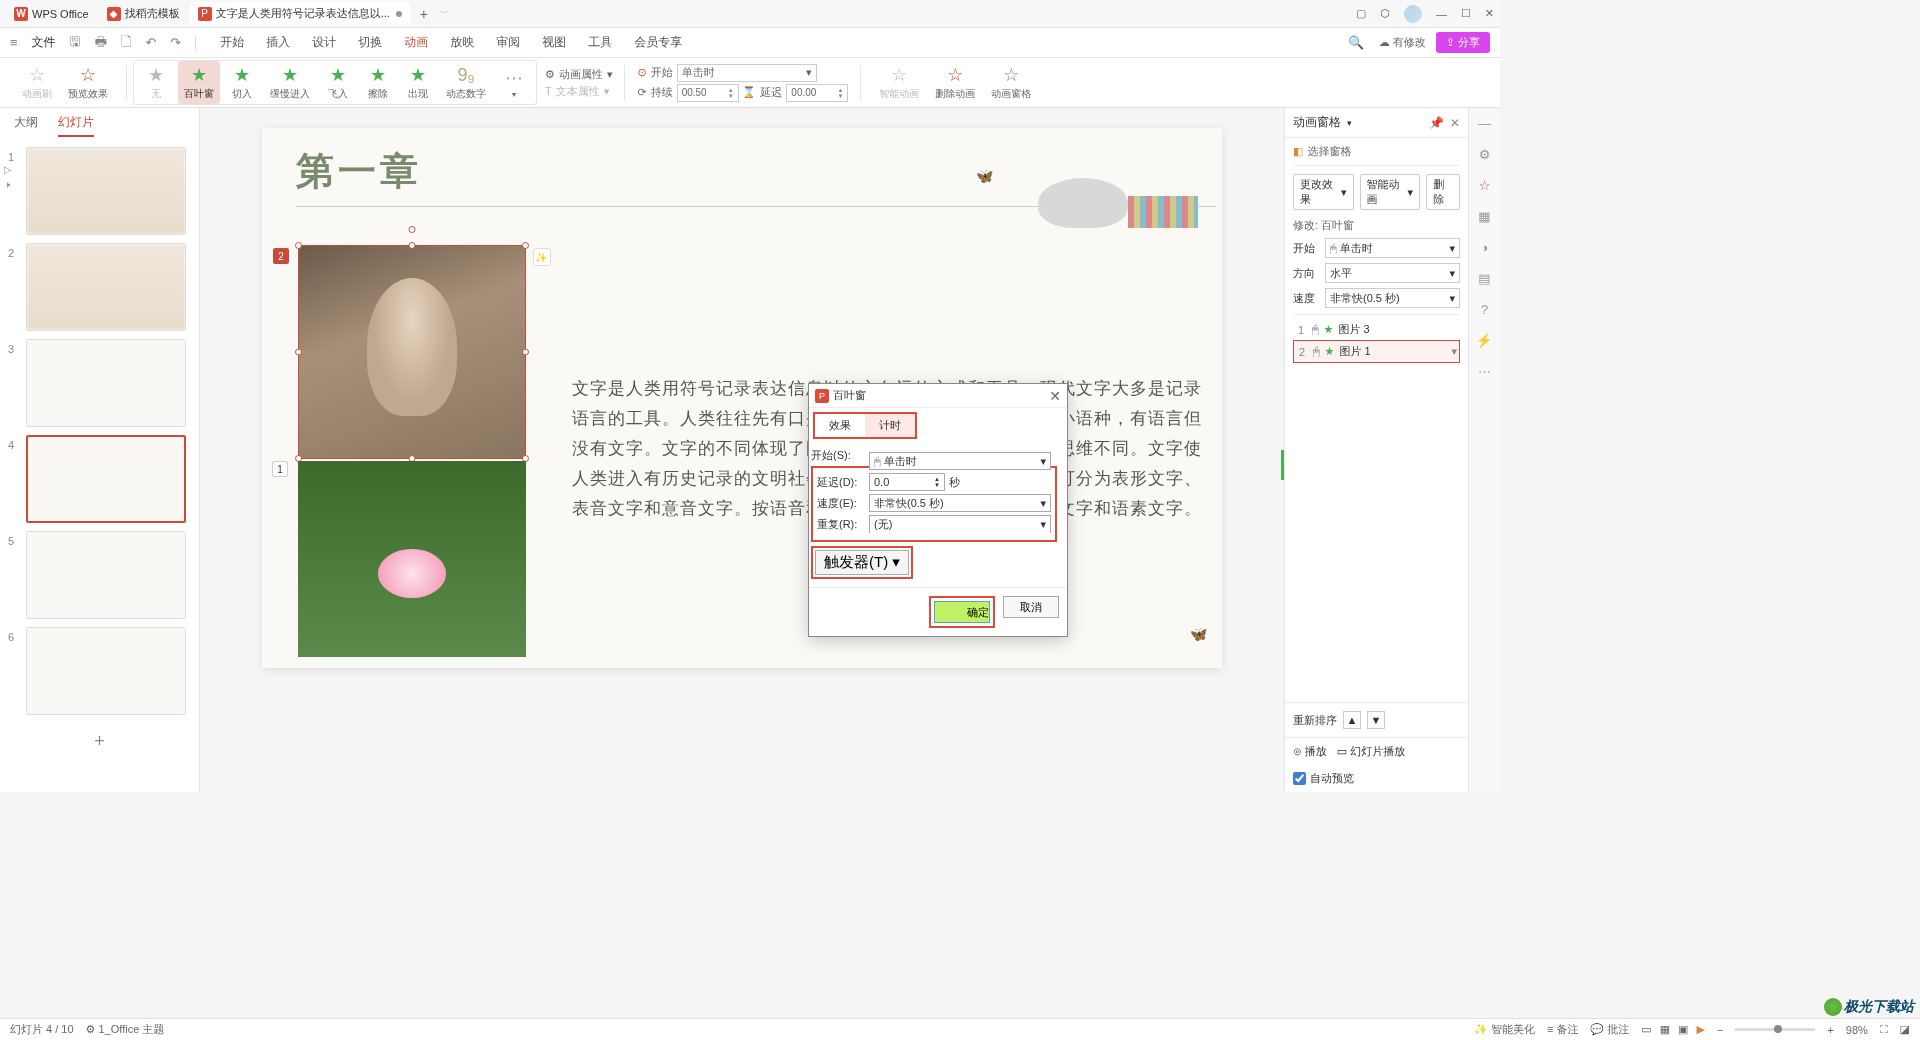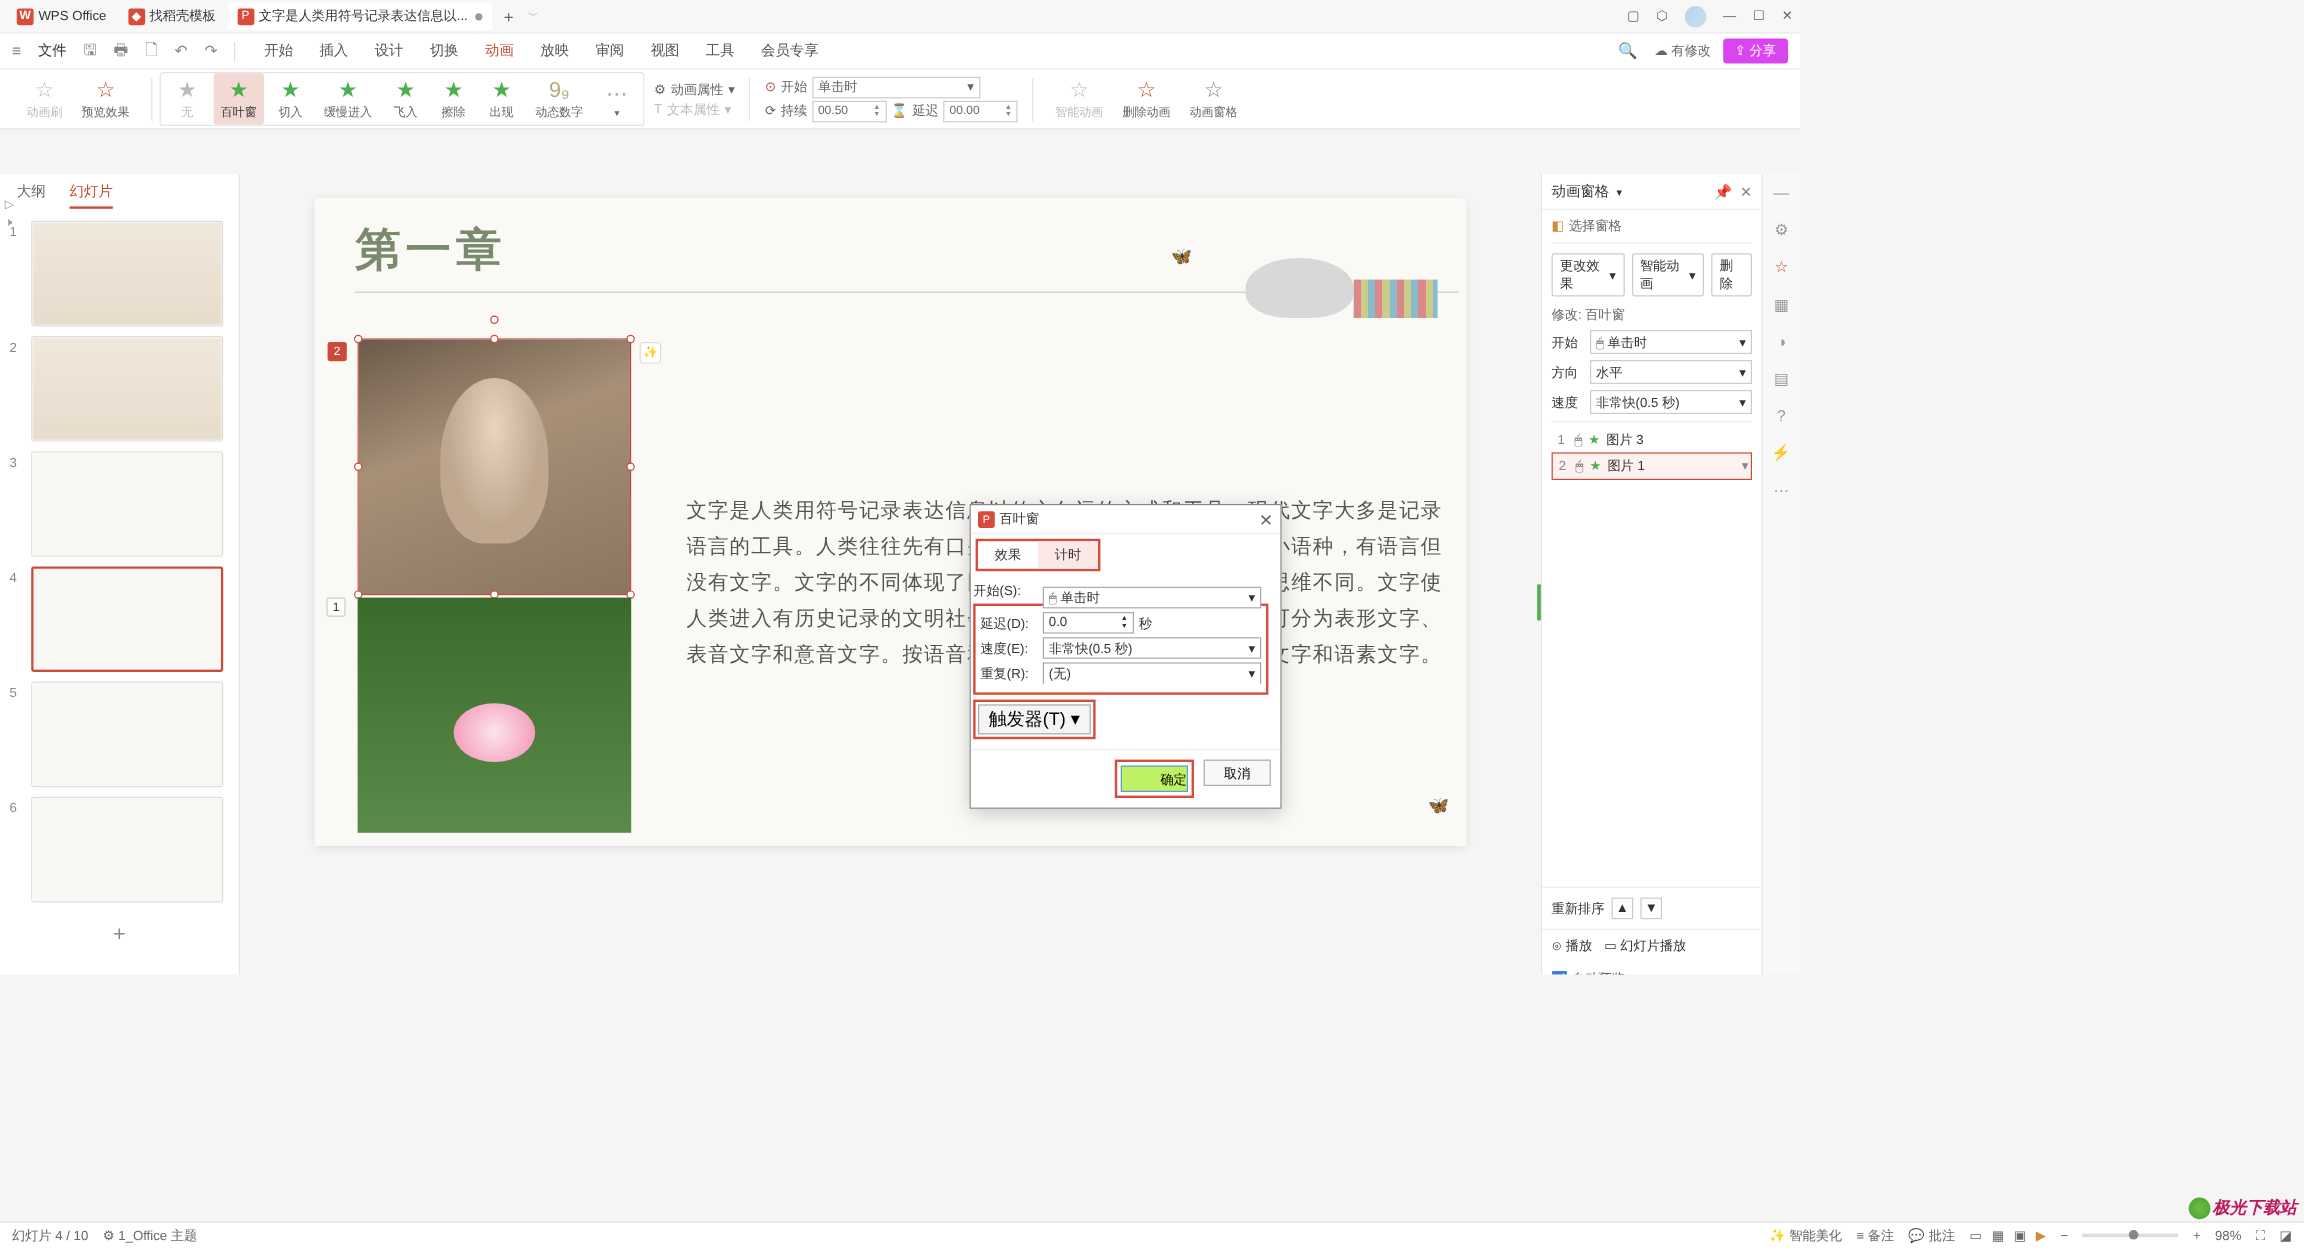--- a/index.html
+++ b/index.html
@@ -44,21 +44,21 @@
 .ribbon-btn.disabled { color: #bbb; }
 .star-green { color: #4caf50; }
 .star-gray { color: #bbb; }
 .ribbon-vstack { display: flex; flex-direction: column; gap: 2px; font-size: 11px; color: #666; }
 .ribbon-vstack .row { display: flex; align-items: center; gap: 4px; }
 .ribbon-input { border: 1px solid #ccc; width: 62px; height: 18px; font-size: 10px; padding: 0 4px; display: flex; align-items: center; justify-content: space-between; }
 .ribbon-input .arrows { display: flex; flex-direction: column; font-size: 6px; line-height: 6px; color: #888; }
 .ribbon-select { border: 1px solid #ccc; width: 140px; height: 18px; font-size: 11px; padding: 0 4px; display: flex; align-items: center; justify-content: space-between; }
 
 
-.main { display: flex; height: calc(100% - 128px); margin-top: 37px; }
+.main { display: flex; height: calc(100% - 128px); }
 .side-tabs { width: 200px; background: #fff; border-right: 1px solid #e5e5e5; display: flex; flex-direction: column; }
 .side-tabs-header { display: flex; gap: 20px; padding: 6px 14px; font-size: 12px; }
 .side-tabs-header span { cursor: pointer; color: #666; padding-bottom: 4px; }
 .side-tabs-header span.active { color: #c94b3a; border-bottom: 2px solid #c94b3a; }
 .thumbs { flex: 1; overflow-y: auto; padding: 4px 8px; }
 .thumb-row { display: flex; gap: 6px; margin-bottom: 8px; align-items: flex-start; }
 .thumb-row .num { width: 12px; font-size: 11px; color: #888; padding-top: 4px; }
 .thumb { width: 160px; height: 88px; background: #fff; border: 1px solid #ddd; border-radius: 2px; position: relative; overflow: hidden; }
 .thumb.selected { border: 2px solid #c94b3a; }
 .thumb .soft-bg { position: absolute; inset: 0; background: linear-gradient(180deg, #f0e8dc, #e8dccc); filter: blur(1px); }
@@ -144,21 +144,21 @@
 
 
 .statusbar { position: absolute; bottom: 0; left: 0; right: 0; height: 22px; background: #fff; border-top: 1px solid #e0e0e0; display: flex; align-items: center; padding: 0 10px; font-size: 11px; color: #666; gap: 12px; }
 .statusbar .sp { flex: 1; }
 .statusbar .zoom-slider { width: 80px; height: 3px; background: #ddd; position: relative; }
 .statusbar .zoom-slider::after { content: ''; position: absolute; left: 48%; top: -3px; width: 8px; height: 8px; background: #888; border-radius: 50%; }
 .statusbar .view-icons { display: flex; gap: 8px; }
 .statusbar .view-icons span { cursor: pointer; }
 .statusbar .orange { color: #d48a3a; }
 
-.watermark { position: absolute; right: 6px; bottom: 24px; font-size: 14px; color: #be185d; font-style: italic; font-weight: bold; z-index: 200; display: flex; align-items: center; gap: 2px; }
+.watermark { position: absolute; right: 6px; bottom: 24px; font-size: 14px; color: #0c4a6e; font-style: italic; font-weight: bold; z-index: 200; display: flex; align-items: center; gap: 2px; }
 .watermark::before { content: ''; width: 18px; height: 18px; background: radial-gradient(circle, #6abe4a, #4a9e2a); border-radius: 50%; }
 
 .green-bar { position: absolute; right: 0; top: 50%; width: 3px; height: 30px; background: #4caf50; }
 </style>
 </head>
 <body>
 
 <div class="titlebar">
   <div class="tab">
     <span class="icon wps-icon">W</span>

